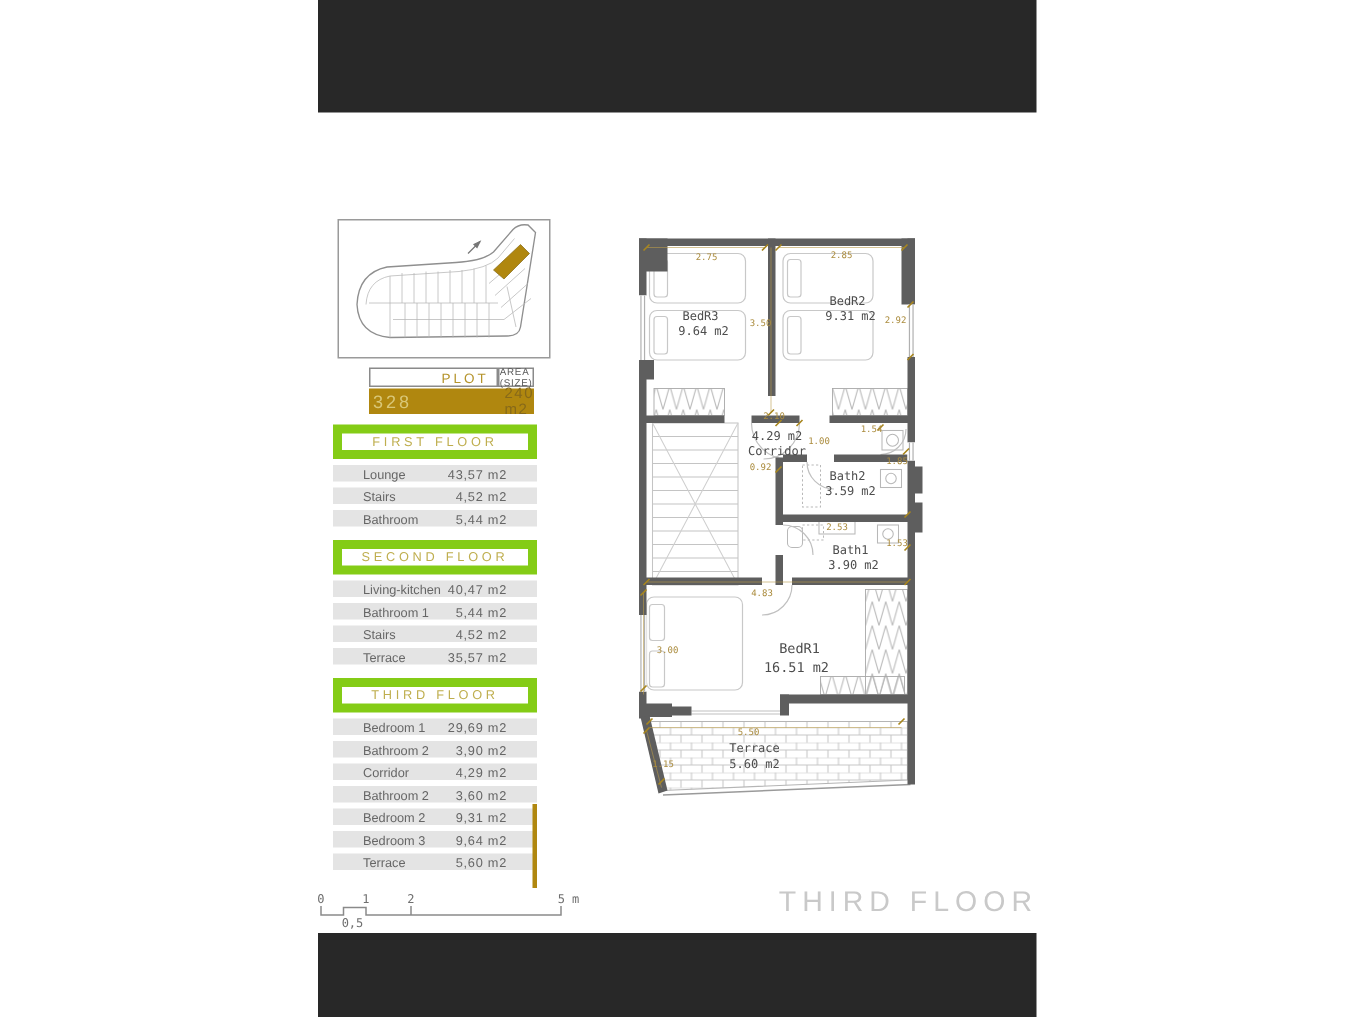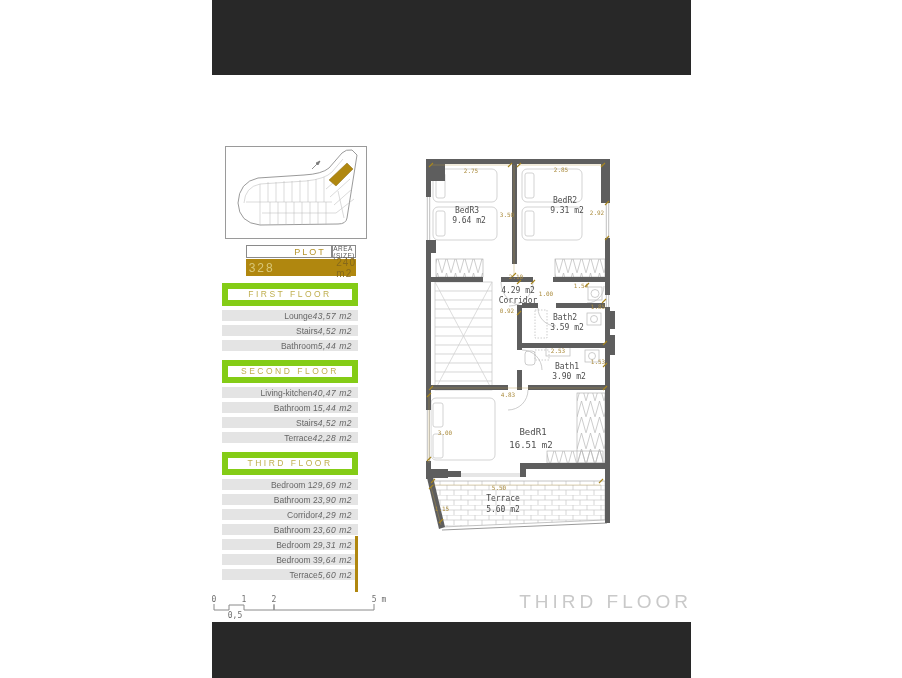--- a/index.html
+++ b/index.html
@@ -22,23 +22,23 @@
   .plot-vals{display:flex;height:17px;background:#b0870f;margin-top:1px;gap:19px;}
   .plot-vals .cell{display:flex;align-items:center;justify-content:center;}
   .plot-vals .c1{width:57px;color:#d9c777;font-size:12px;letter-spacing:2px;}
   .plot-vals .c2{flex:1;color:#86691a;font-size:10px;letter-spacing:1px;margin-left:40px;}
 
   
   .floors{position:absolute;left:222px;top:283px;width:136px;}
   .section{margin-bottom:9px;}
   .section-header{border:6px solid #84cc16;height:11px;line-height:11px;text-align:center;
                   color:#bfae4e;font-size:8.5px;letter-spacing:2.5px;background:#fff;}
-  .trow{height:11px;background:#e4e4e4;display:flex;justify-content:flex-end;
-        align-items:center;padding:0 6px;font-size:8.5px;color:#666;margin-top:4px;}
-  .trow .val{letter-spacing:0.5px;font-style:italic;}
+  .trow{height:11px;background:#e4e4e4;display:flex;justify-content:space-between;
+        align-items:center;padding:0 20px;font-size:8.5px;color:#666;margin-top:4px;}
+  .trow .val{letter-spacing:0.5px;}
 
   
   .summary{position:absolute;left:210px;top:535px;width:142px;text-align:right;
            color:#585858;font-size:9.5px;line-height:11.5px;}
   .summary .total{color:#c6b35a;font-size:23px;letter-spacing:2px;line-height:26px;margin-top:1px;}
   .goldbar{position:absolute;left:355px;top:536px;width:3px;height:56px;background:#b0870f;}
 
   
   .scalebar{position:absolute;left:210px;top:594px;width:180px;height:26px;}
   .floor-label{position:absolute;left:480px;top:591px;width:212px;text-align:right;
@@ -115,21 +115,21 @@
       <div class="trow">
           <span>Bathroom 1</span>
           <span class="val">5,44 m2</span>
         </div>
       <div class="trow">
           <span>Stairs</span>
           <span class="val">4,52 m2</span>
         </div>
       <div class="trow">
           <span>Terrace</span>
-          <span class="val">42,28 m2</span>
+          <span class="val">35,57 m2</span>
         </div>
     </div>
     <div class="section">
       <div class="section-header">THIRD FLOOR</div>
       <div class="trow">
           <span>Bedroom 1</span>
           <span class="val">29,69 m2</span>
         </div>
       <div class="trow">
           <span>Bathroom 2</span>

